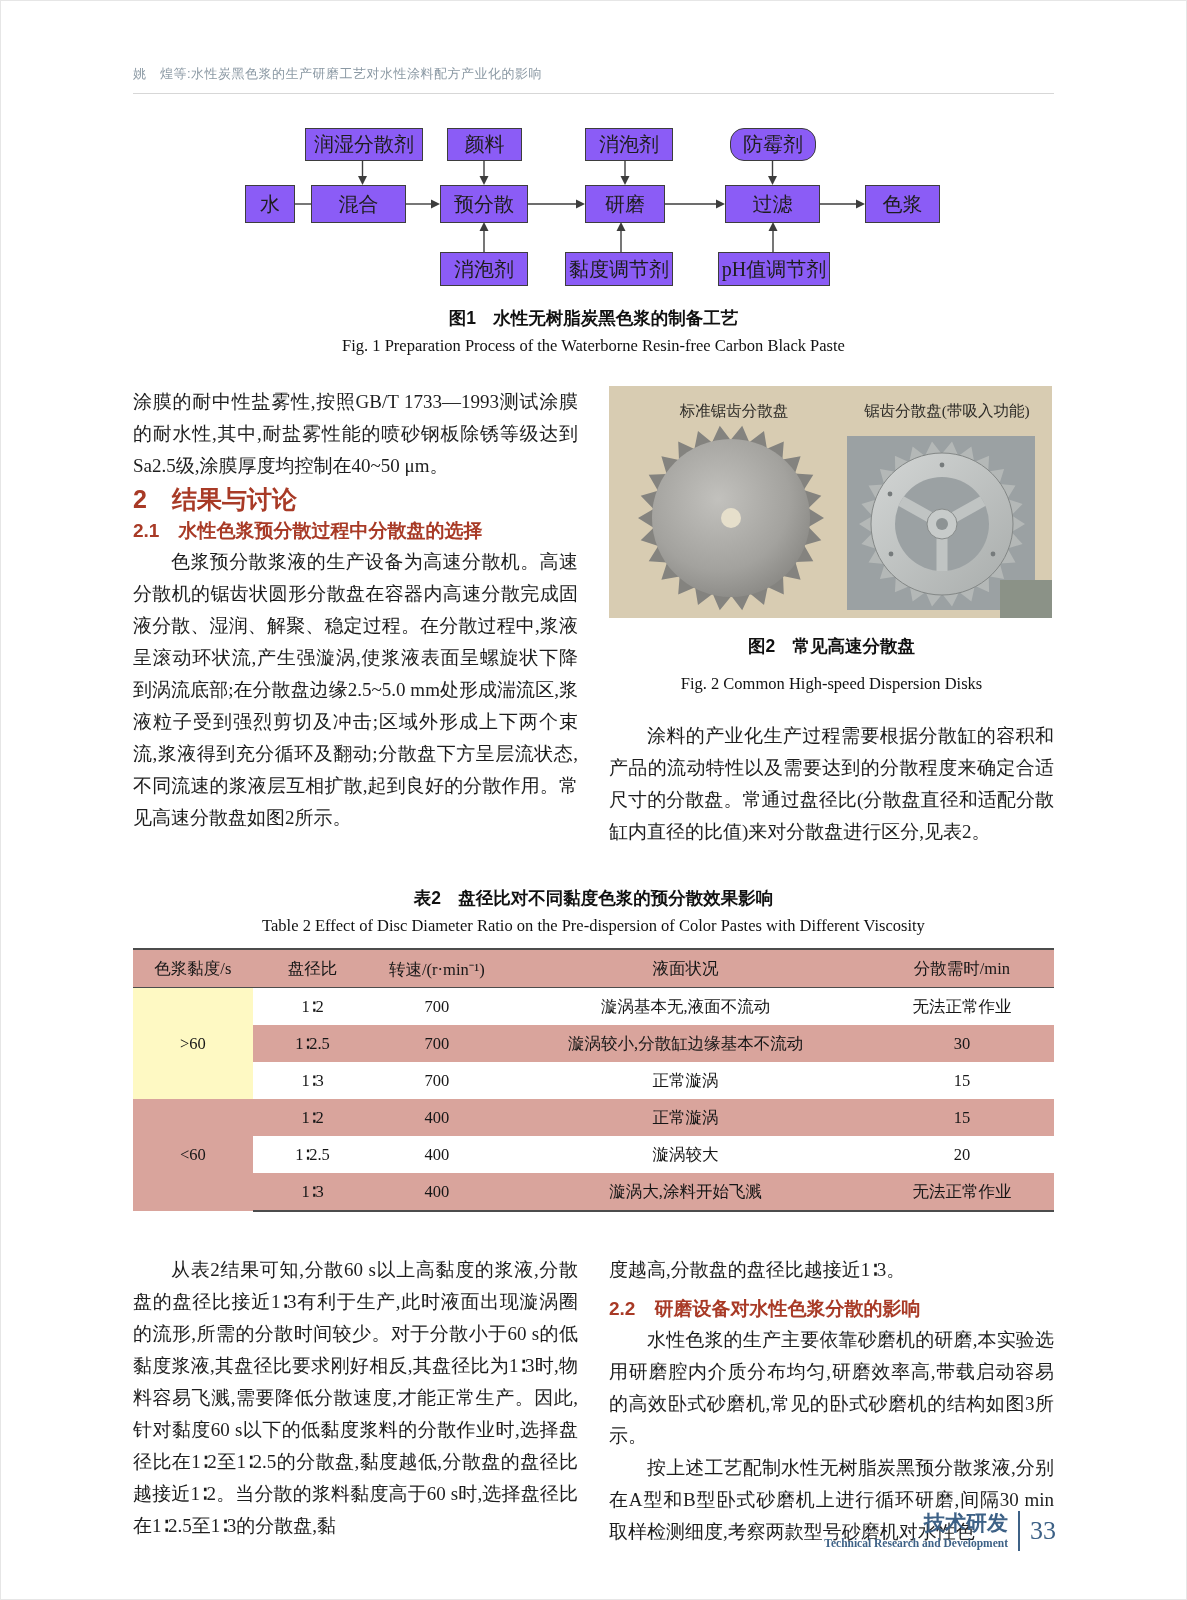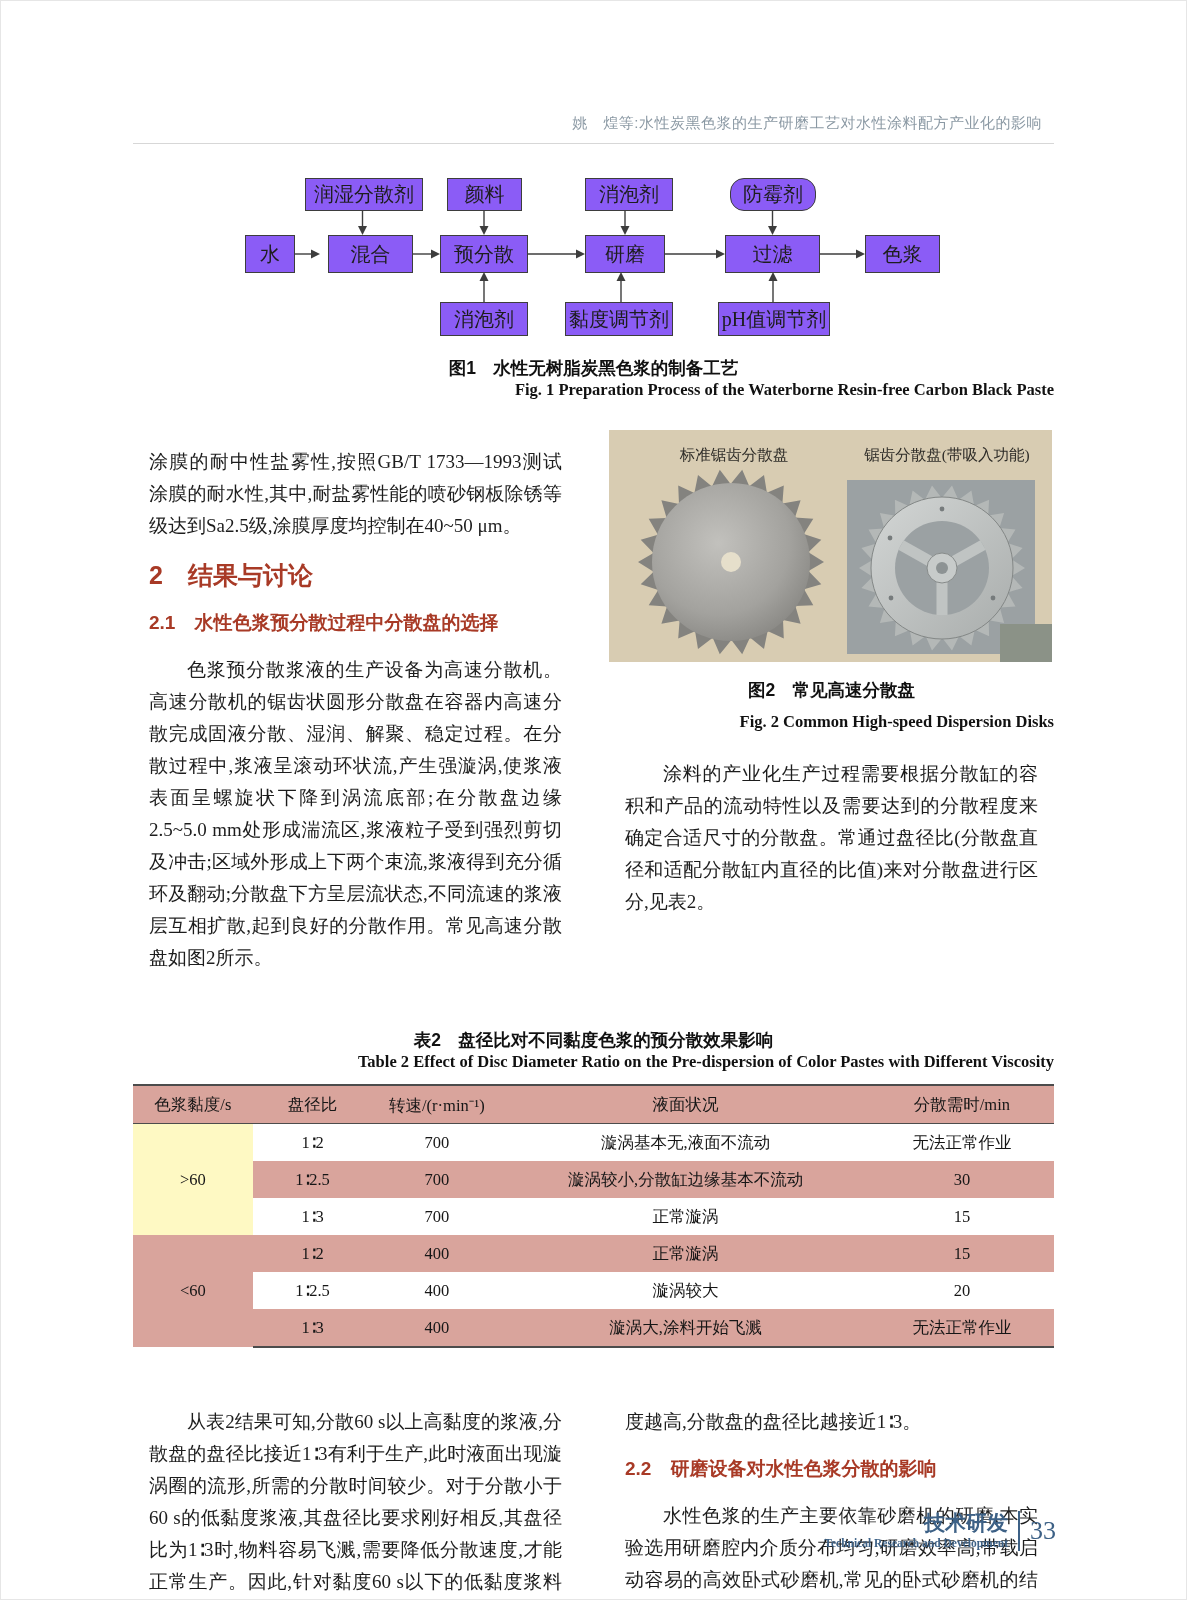--- a/index.html
+++ b/index.html
@@ -2,40 +2,40 @@
 <html lang="zh"><head>
 <meta charset="utf-8">
 <style>
   html,body{margin:0;padding:0;background:#ffffff;}
   .page{position:relative;width:1187px;height:1600px;margin:0 auto;background:#fff;
         border:1px solid #e6e6e6;box-sizing:border-box;overflow:hidden;
         font-family:"Liberation Serif", serif;color:#1d1d1d;}
   .content{width:921px;margin:0 auto;}
 
   
-  .runhead{margin-top:113px;text-align:right;padding-right:12px;
+  .runhead{margin-top:64px;text-align:left;padding-right:12px;
            font-family:"Liberation Sans", sans-serif;
-           font-size:15px;color:#8b99a4;letter-spacing:.5px;}
+           font-size:13px;color:#8b99a4;letter-spacing:.5px;}
   .runrule{border:none;border-top:1px solid #d7d7d7;margin:10px 0 0 0;}
 
   
   .flow{position:relative;width:710px;height:162px;margin:34px 0 0 107px;}
   .fb{position:absolute;border:1.3px solid #3d3d3d;background:#8b5cf6;display:flex;
       align-items:center;justify-content:center;font-size:20px;box-sizing:border-box;}
   .flow svg{position:absolute;left:0;top:0;}
   .rowT{top:0;height:33px;} .rowM{top:57px;height:38px;} .rowB{top:124px;height:34px;}
 
   .figcap-zh{margin-top:16px;text-align:center;font-family:"Liberation Sans", sans-serif;
              font-weight:bold;font-size:17.5px;color:#111;}
-  .figcap-en{text-align:right;font-weight:bold;font-size:16.5px;color:#111;}
+  .figcap-en{margin-top:6px;text-align:center;font-weight:normal;font-size:16.5px;color:#111;}
 
   
   .cols{display:flex;justify-content:space-between;margin-top:30px;}
   .col{width:445px;font-size:19px;line-height:32px;text-align:justify;}
-  .col p{margin:16px;}
+  .col p{margin:0;}
   .indent{text-indent:2em;}
   .h2{font-family:"Liberation Sans", sans-serif;font-weight:bold;color:#a83a26;
       font-size:25px;margin:16px 0 8px 0;line-height:34px;text-indent:0;}
   .h3{font-family:"Liberation Sans", sans-serif;font-weight:bold;color:#a83a26;
       font-size:19px;margin:2px 0 6px 0;line-height:30px;text-indent:0;}
 
   
   .fig2{position:relative;width:443px;height:232px;}
   .fig2 svg{display:block;}
   .f2label{position:absolute;top:9px;font-size:15.5px;color:#2e2c28;text-align:center;}
@@ -101,21 +101,21 @@
             <polygon points="381,94 376.5,103 385.5,103"></polygon>
           <polygon points="533,94 528.5,103 537.5,103"></polygon>
         </g>
       </svg>
       <div class="fb rowT" style="left:65px;width:118px;">润湿分散剂</div>
       <div class="fb rowT" style="left:207px;width:75px;">颜料</div>
       <div class="fb rowT" style="left:345px;width:88px;">消泡剂</div>
       <div class="fb rowT" style="left:490px;width:86px;border-radius:14px;">防霉剂</div>
 
       <div class="fb rowM" style="left:5px;width:50px;">水</div>
-      <div class="fb rowM" style="left:88px;width:85px;">混合</div>
+      <div class="fb rowM" style="left:71px;width:95px;">混合</div>
       <div class="fb rowM" style="left:200px;width:88px;">预分散</div>
       <div class="fb rowM" style="left:345px;width:80px;">研磨</div>
       <div class="fb rowM" style="left:485px;width:95px;">过滤</div>
       <div class="fb rowM" style="left:625px;width:75px;">色浆</div>
 
       <div class="fb rowB" style="left:200px;width:88px;">消泡剂</div>
       <div class="fb rowB" style="left:325px;width:108px;">黏度调节剂</div>
       <div class="fb rowB" style="left:478px;width:112px;">pH值调节剂</div>
     </div>
     <div class="figcap-zh">图1　水性无树脂炭黑色浆的制备工艺</div>

